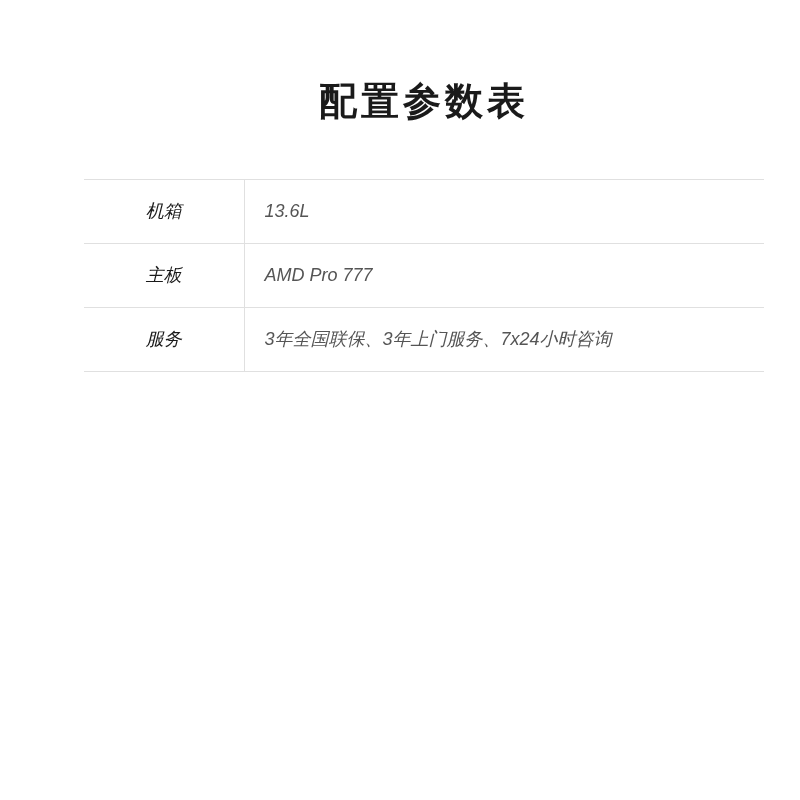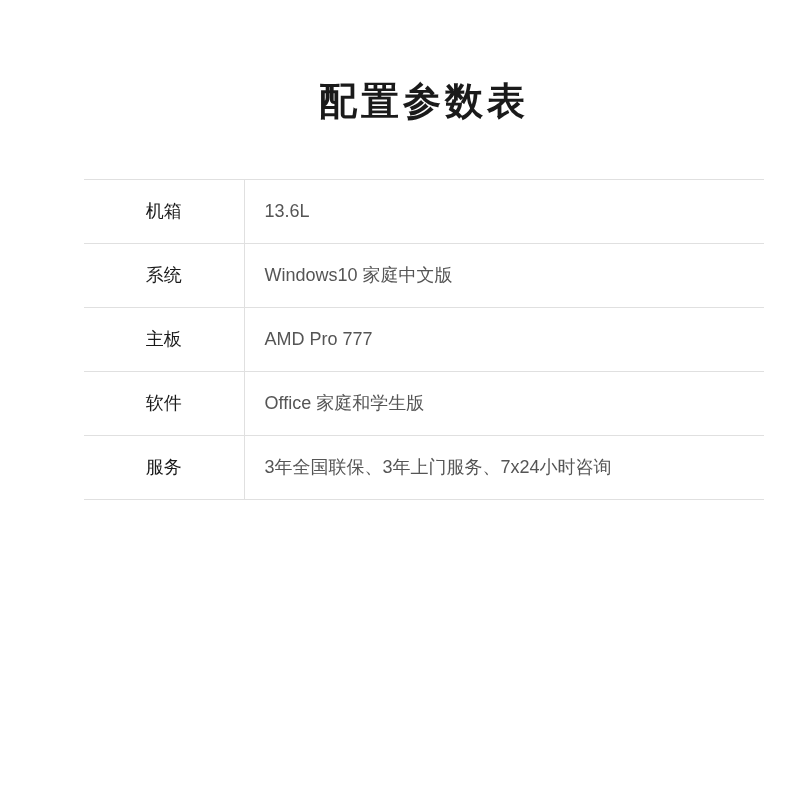--- a/index.html
+++ b/index.html
@@ -24,20 +24,21 @@
       font-weight: 800;
       color: #1a1a1a;
       letter-spacing: 4px;
       margin-bottom: 40px;
       text-align: center;
     }
 
     .spec-table {
       width: 100%;
       border-collapse: collapse;
+      font-style: italic;
     }
 
     .spec-table tr {
       border-bottom: 1px solid #e0e0e0;
     }
 
     .spec-table tr:first-child {
       border-top: 1px solid #e0e0e0;
     }
 
@@ -68,29 +69,21 @@
 
 <h1 class="page-title">配置参数表</h1>
 
 <table class="spec-table">
   <tbody id="table-body">
   <tr>
         <td class="label-cell">机箱</td>
         <td class="value-cell">13.6L</td>
       </tr>
       <tr>
-        <td class="label-cell">系统</td>
-        <td class="value-cell">Windows10 家庭中文版</td>
-      </tr>
-      <tr>
         <td class="label-cell">主板</td>
         <td class="value-cell">AMD Pro 777</td>
-      </tr>
-      <tr>
-        <td class="label-cell">软件</td>
-        <td class="value-cell">Office 家庭和学生版</td>
       </tr>
       <tr>
         <td class="label-cell">服务</td>
         <td class="value-cell">3年全国联保、3年上门服务、7x24小时咨询</td>
       </tr>
     </tbody>
 </table>
 
 </body></html>

